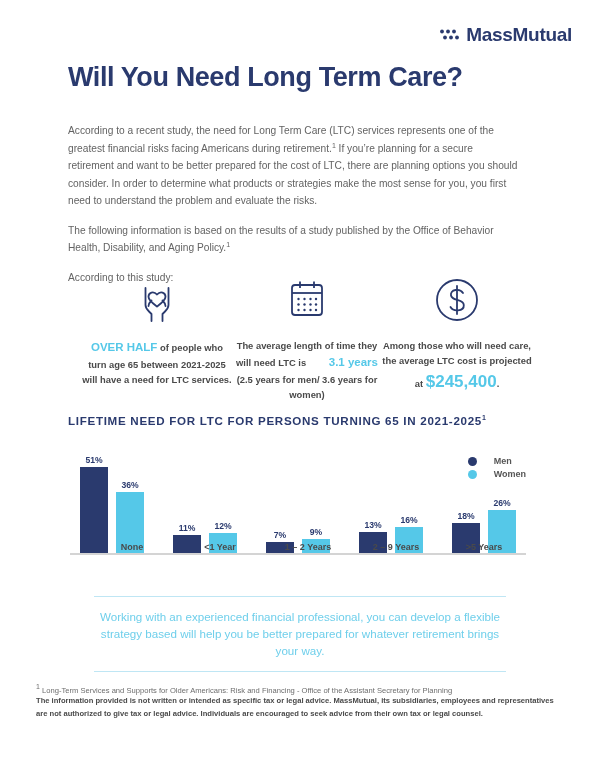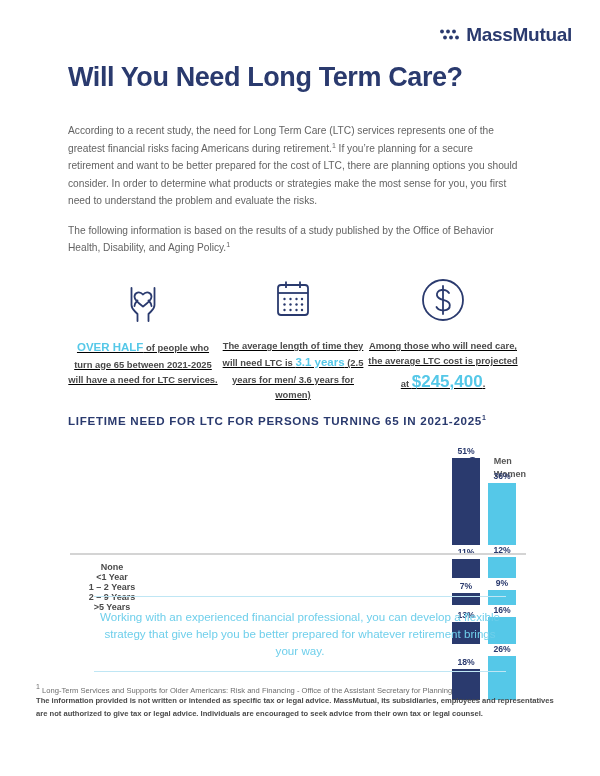--- a/index.html
+++ b/index.html
@@ -66,41 +66,40 @@
   .body-copy p:last-child { margin-bottom: 0; }
   sup { font-size: 7px; vertical-align: super; line-height: 0; }
 
   
   .stats {
     position: absolute;
     top: 272px;
     left: 68px;
     width: 464px;
     display: flex;
-    justify-content: flex-start;
-    text-decoration: underline;
+    justify-content: flex-end;
   }
   .stat {
     width: 150px;
     text-align: center;
   }
   .stat-icon {
     height: 56px;
     display: flex;
     align-items: center;
     justify-content: center;
     margin-bottom: 10px;
   }
   .stat-text {
     font-size: 9.4px;
     line-height: 1.62;
     color: #4a4a4a;
     font-weight: bold;
   }
-  .hl-blue-lg { color: #55c8e8; font-size: 11.5px; }
+  .hl-blue-lg { color: #55c8e8; font-size: 11.5px; margin-left: 20px; }
   .hl-over-half { color: #55c8e8; font-size: 11.5px; }
   .hl-money { color: #55c8e8; font-size: 17px; }
 
   
   .chart-heading {
     position: absolute;
     top: 414px;
     left: 68px;
     font-size: 11.6px;
     font-weight: bold;
@@ -136,21 +135,20 @@
   }
   .plot {
     position: absolute;
     left: 0;
     top: 0;
     width: 460px;
     height: 108px;
     display: flex;
     align-items: flex-end;
     justify-content: space-between;
-    flex-direction: column;
   }
   .axis-line {
     position: absolute;
     left: 2px;
     top: 107px;
     width: 456px;
     height: 1.5px;
     background: #d4d4d4;
   }
   .group {
@@ -174,26 +172,25 @@
     color: #2a3a6e;
     margin-bottom: 2px;
   }
   .bar {
     width: 28px;
   }
   .bar.men { background: #2a3a6e; }
   .bar.women { background: #55c8e8; }
   .cats {
     position: absolute;
-    top: 116px;
+    top: 96px;
     left: 0;
     width: 460px;
     display: flex;
     justify-content: flex-end;
-    flex-direction: column;
   }
   .cat {
     width: 88px;
     text-align: center;
     font-size: 9px;
     font-weight: bold;
     color: #4a4a4a;
   }
 
   
@@ -248,20 +245,21 @@
       <circle cx="18" cy="10.5" r="1.9" fill="#2a3a6e"></circle>
     </svg>
     <span class="logo-text">MassMutual</span>
   </div>
 
   <div class="title">Will You Need Long Term Care?</div>
 
   <div class="body-copy">
     <p><span>According to a recent study, the need for Long Term Care (LTC) services represents one of the greatest financial risks facing Americans during retirement.</span><sup>1</sup><span> If you’re planning for a secure retirement and want to be better prepared for the cost of LTC, there are planning options you should consider. In order to determine what products or strategies make the most sense for you, you first need to understand the problem and evaluate the risks.</span></p>
     <p><span>The following information is based on the results of a study published by the Office of Behavior Health, Disability, and Aging Policy.</span><sup>1</sup></p>
+    <p>According to this study:</p>
   </div>
 
   <div class="stats">
 
     <div class="stat">
       <div class="stat-icon">
         <svg width="48" height="46" viewBox="0 0 48 46" fill="none" stroke="#2a3a6e" stroke-width="1.8" stroke-linecap="round" stroke-linejoin="round">
           <path d="M24 17.5 C20.5 13.5 15.5 15.5 15.5 19.8 C15.5 23.5 20 26.5 24 29.5 C28 26.5 32.5 23.5 32.5 19.8 C32.5 15.5 27.5 13.5 24 17.5 Z"></path>
           <path d="M12.5 11 L12.5 28 C12.5 31 14 32.5 16 34.5 L18.5 37 L18.5 44"></path>
           <path d="M18.5 23.5 C16.5 25.5 15.5 27 15.5 29"></path>
@@ -382,21 +380,21 @@
     <div class="cats" id="cats">
         <div class="cat">None</div>
         <div class="cat">&lt;1 Year</div>
         <div class="cat">1 – 2 Years</div>
         <div class="cat">2 – 9 Years</div>
         <div class="cat">&gt;5 Years</div>
       </div>
 
   </div>
 
-  <div class="callout">Working with an experienced financial professional, you can develop a flexible strategy that give help you be better prepared for whatever retirement brings your way.</div>
+  <div class="callout">Working with an experienced financial professional, you can develop a flexible strategy based will help you be better prepared for whatever retirement brings your way.</div>
 
   <div class="footnote">
     <sup>1</sup><span> Long-Term Services and Supports for Older Americans: Risk and Financing - Office of the Assistant Secretary for Planning</span>
   </div>
 
   <div class="disclaimer">The information provided is not written or intended as specific tax or legal advice. MassMutual, its subsidiaries, employees and representatives are not authorized to give tax or legal advice. Individuals are encouraged to seek advice from their own tax or legal counsel.</div>
 
 </div>
 
 </body></html>

